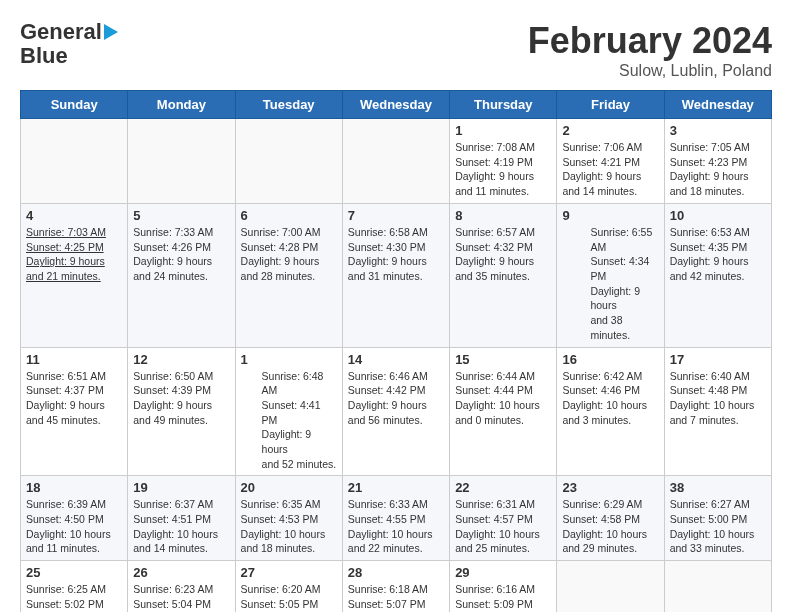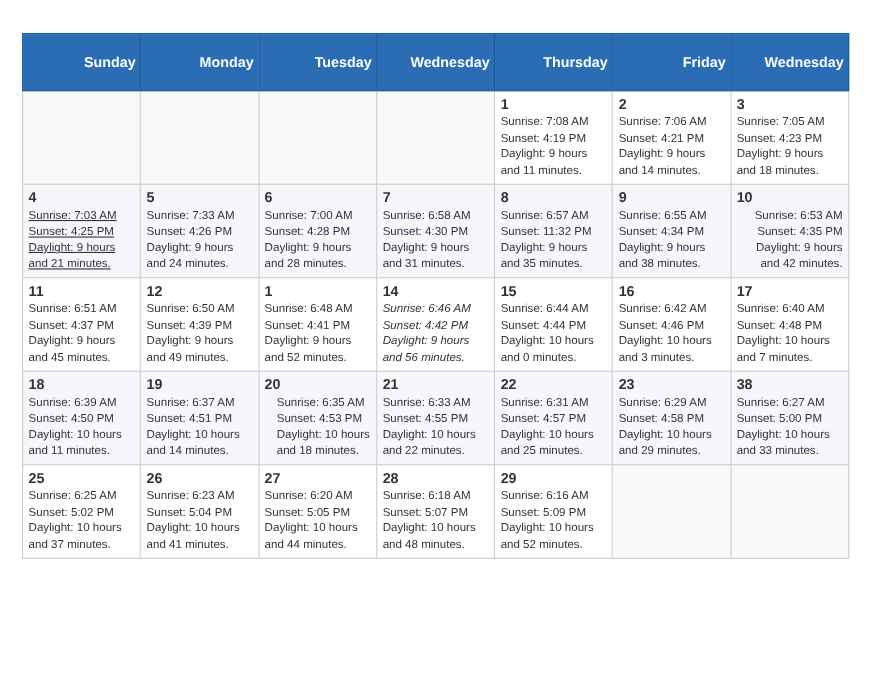--- a/index.html
+++ b/index.html
@@ -56,22 +56,22 @@
     table {
       width: 100%;
       border-collapse: collapse;
       table-layout: fixed;
     }
     thead tr th {
       background: #2a6db5;
       color: #fff;
       font-size: 13px;
       font-weight: bold;
-      padding: 18px 4px;
-      text-align: right;
+      padding: 6px 4px;
+      text-align: center;
       border: 1px solid #1a5a9a;
     }
     tbody tr td {
       border: 1px solid #ccc;
       vertical-align: top;
       padding: 4px 5px;
       font-size: 10.5px;
       color: #333;
       height: 85px;
       background: #fff;
@@ -90,20 +90,31 @@
       font-size: 10.5px;
     }
     td.empty {
       background: #f9f9f9;
     }
   </style>
 </head>
 <body>
 
 <div class="header">
+  <div class="logo">
+    <div class="logo-line">
+      <span class="logo-text">General</span>
+      <span class="logo-arrow"></span>
+    </div>
+    <span class="logo-text blue">Blue</span>
+  </div>
+  <div class="title-section">
+    <div class="month-title">February 2024</div>
+    <div class="location">Sulow, Lublin, Poland</div>
+  </div>
 </div>
 
 <table>
   <thead>
     <tr>
     <th>Sunday</th>
         <th>Monday</th>
         <th>Tuesday</th>
         <th>Wednesday</th>
         <th>Thursday</th>
@@ -164,34 +175,34 @@
         <td>
           <span class="day-number">7</span>
           <div class="day-info" style="white-space: pre-line;">Sunrise: 6:58 AM
 Sunset: 4:30 PM
 Daylight: 9 hours
 and 31 minutes.</div>
         </td>
         <td>
           <span class="day-number">8</span>
           <div class="day-info" style="white-space: pre-line;">Sunrise: 6:57 AM
-Sunset: 11:32 PM
+Sunset: 4:32 PM
 Daylight: 9 hours
 and 35 minutes.</div>
         </td>
         <td>
           <span class="day-number">9</span>
-          <div class="day-info" style="white-space: pre-line;">Sunrise: 6:55 AM
+          <div class="day-info" style="white-space: pre-line; margin-left: 28px;">Sunrise: 6:55 AM
 Sunset: 4:34 PM
 Daylight: 9 hours
 and 38 minutes.</div>
         </td>
         <td>
           <span class="day-number">10</span>
-          <div class="day-info" style="white-space: pre-line; text-align: right;">Sunrise: 6:53 AM
+          <div class="day-info" style="white-space: pre-line;">Sunrise: 6:53 AM
 Sunset: 4:35 PM
 Daylight: 9 hours
 and 42 minutes.</div>
         </td>
       </tr>
       <tr>
         <td>
           <span class="day-number">11</span>
           <div class="day-info" style="white-space: pre-line;">Sunrise: 6:51 AM
 Sunset: 4:37 PM
@@ -200,28 +211,28 @@
         </td>
         <td>
           <span class="day-number">12</span>
           <div class="day-info" style="white-space: pre-line;">Sunrise: 6:50 AM
 Sunset: 4:39 PM
 Daylight: 9 hours
 and 49 minutes.</div>
         </td>
         <td>
           <span class="day-number">1</span>
-          <div class="day-info" style="white-space: pre-line;">Sunrise: 6:48 AM
+          <div class="day-info" style="white-space: pre-line; margin-left: 21px;">Sunrise: 6:48 AM
 Sunset: 4:41 PM
 Daylight: 9 hours
 and 52 minutes.</div>
         </td>
         <td>
           <span class="day-number">14</span>
-          <div class="day-info" style="white-space: pre-line; font-style: italic;">Sunrise: 6:46 AM
+          <div class="day-info" style="white-space: pre-line;">Sunrise: 6:46 AM
 Sunset: 4:42 PM
 Daylight: 9 hours
 and 56 minutes.</div>
         </td>
         <td>
           <span class="day-number">15</span>
           <div class="day-info" style="white-space: pre-line;">Sunrise: 6:44 AM
 Sunset: 4:44 PM
 Daylight: 10 hours
 and 0 minutes.</div>
@@ -251,21 +262,21 @@
         </td>
         <td>
           <span class="day-number">19</span>
           <div class="day-info" style="white-space: pre-line;">Sunrise: 6:37 AM
 Sunset: 4:51 PM
 Daylight: 10 hours
 and 14 minutes.</div>
         </td>
         <td>
           <span class="day-number">20</span>
-          <div class="day-info" style="white-space: pre-line; margin-left: 11px;">Sunrise: 6:35 AM
+          <div class="day-info" style="white-space: pre-line;">Sunrise: 6:35 AM
 Sunset: 4:53 PM
 Daylight: 10 hours
 and 18 minutes.</div>
         </td>
         <td>
           <span class="day-number">21</span>
           <div class="day-info" style="white-space: pre-line;">Sunrise: 6:33 AM
 Sunset: 4:55 PM
 Daylight: 10 hours
 and 22 minutes.</div>

